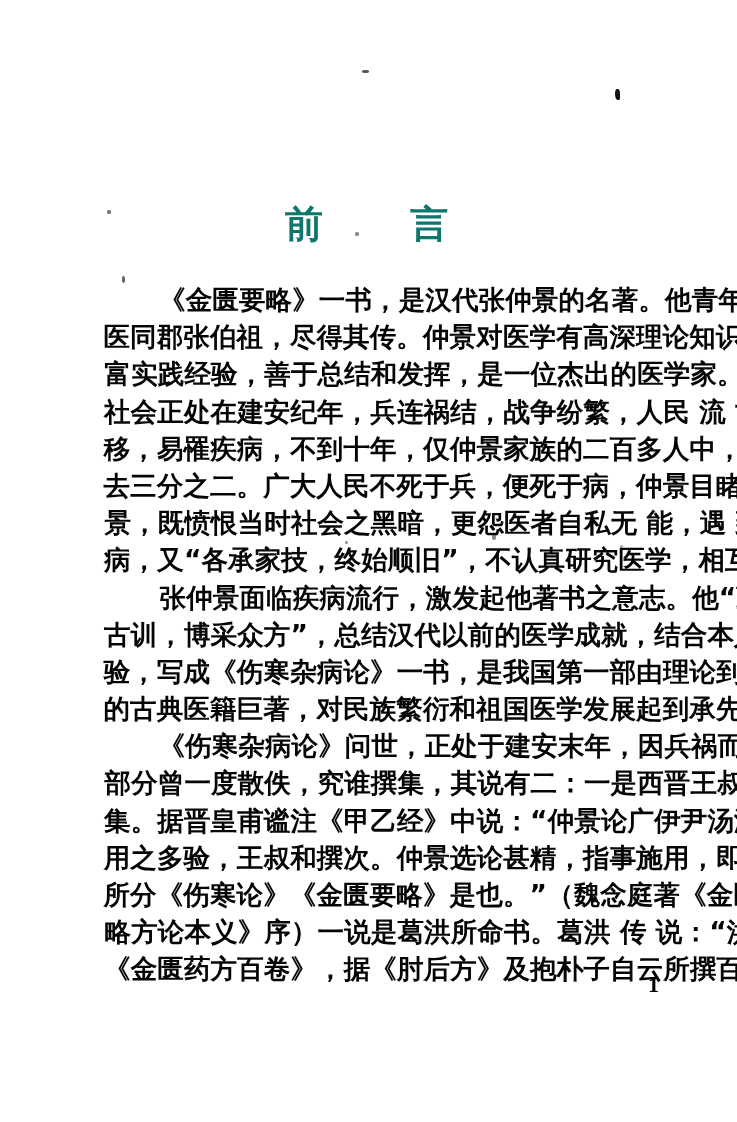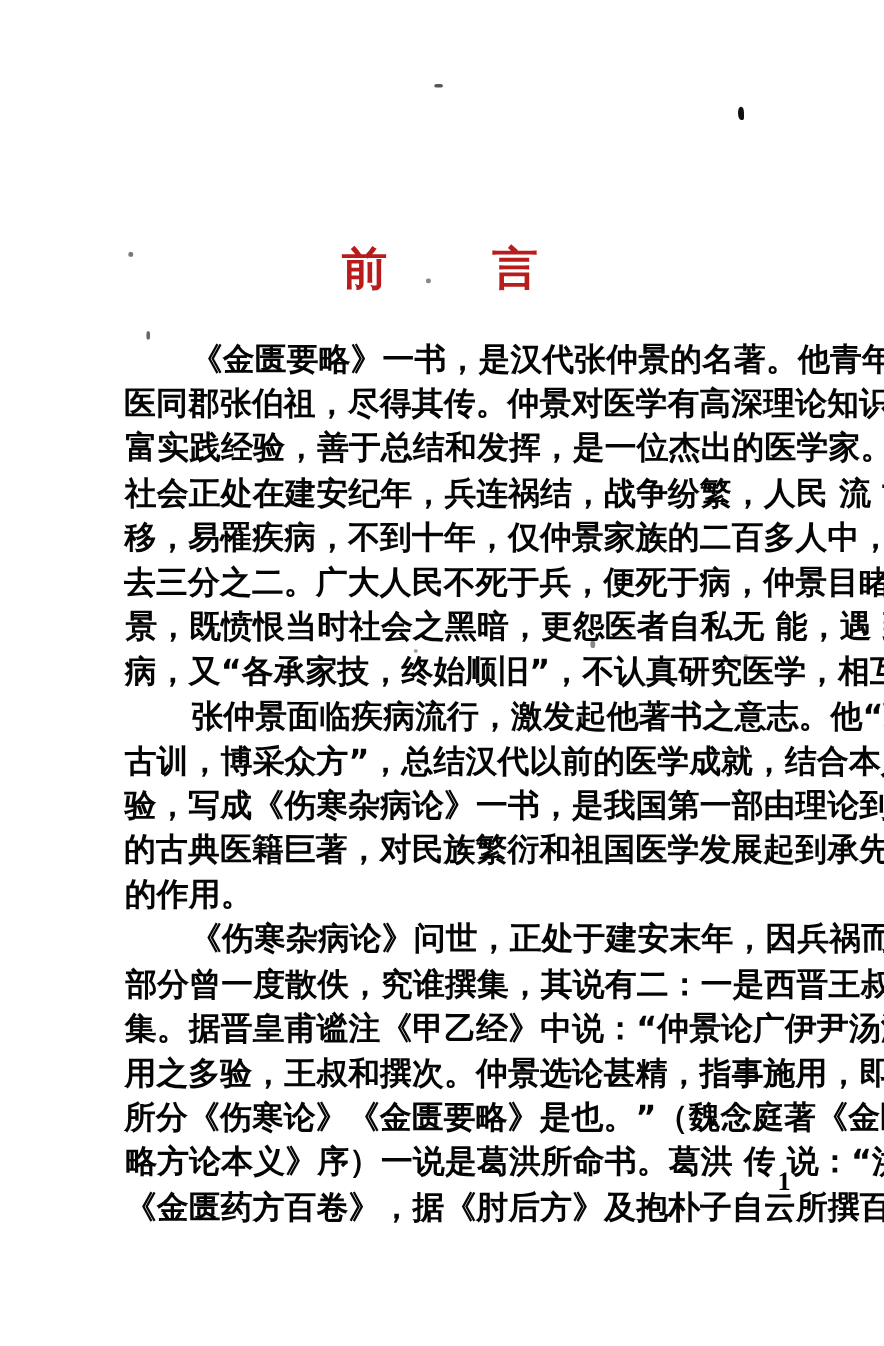--- a/index.html
+++ b/index.html
@@ -40,21 +40,21 @@
   .doc-title {
     position: absolute;
     left: 0;
     right: 0;
     top: 203px;
     text-align: center;
     font-size: 38px;
     font-weight: 700;
     letter-spacing: 0.10em;
     line-height: 1.15;
-    color: #b91c1c;
+    color: #0f766e;
     white-space: pre;
   }
 
   
   .body-block {
     position: absolute;
     left: 104px;
     top: 281px;
     width: 528px;
   }
@@ -125,21 +125,20 @@
     <div class="text-line stretch j1"><span>社会正处在建安纪年，兵连祸结，战争纷繁，人民 流 亡 迁</span></div>
     <div class="text-line stretch j4"><span>移，易罹疾病，不到十年，仅仲景家族的二百多人中，就死</span></div>
     <div class="text-line stretch j2"><span>去三分之二。广大人民不死于兵，便死于病，仲景目睹其惨</span></div>
     <div class="text-line stretch j3"><span>景，既愤恨当时社会之黑暗，更怨医者自私无 能，遇 到 重</span></div>
     <div class="text-line stretch j1"><span>病，又“各承家技，终始顺旧”，不认真研究医学，相互交</span></div>
 
     <div class="text-line stretch indent j3"><span>张仲景面临疾病流行，激发起他著书之意志。他“勤求</span></div>
     <div class="text-line stretch j1"><span>古训，博采众方”，总结汉代以前的医学成就，结合本人经</span></div>
     <div class="text-line stretch j4"><span>验，写成《伤寒杂病论》一书，是我国第一部由理论到实践</span></div>
     <div class="text-line stretch j2"><span>的古典医籍巨著，对民族繁衍和祖国医学发展起到承先启后</span></div>
-    <div class="text-line ragged j1">的作用。</div>
 
     <div class="text-line stretch indent j2"><span>《伤寒杂病论》问世，正处于建安末年，因兵祸而杂病</span></div>
     <div class="text-line stretch j3"><span>部分曾一度散佚，究谁撰集，其说有二：一是西晋王叔和编</span></div>
     <div class="text-line stretch j1"><span>集。据晋皇甫谧注《甲乙经》中说：“仲景论广伊尹汤液，</span></div>
     <div class="text-line stretch j4"><span>用之多验，王叔和撰次。仲景选论甚精，指事施用，即今俗</span></div>
     <div class="text-line stretch j2"><span>所分《伤寒论》《金匮要略》是也。”（魏念庭著《金匮要</span></div>
     <div class="text-line stretch j3"><span>略方论本义》序）一说是葛洪所命书。葛洪 传 说：“洪 著</span></div>
     <div class="text-line stretch j1"><span>《金匮药方百卷》，据《肘后方》及抱朴子自云所撰百卷，</span></div>
 
   </div>

